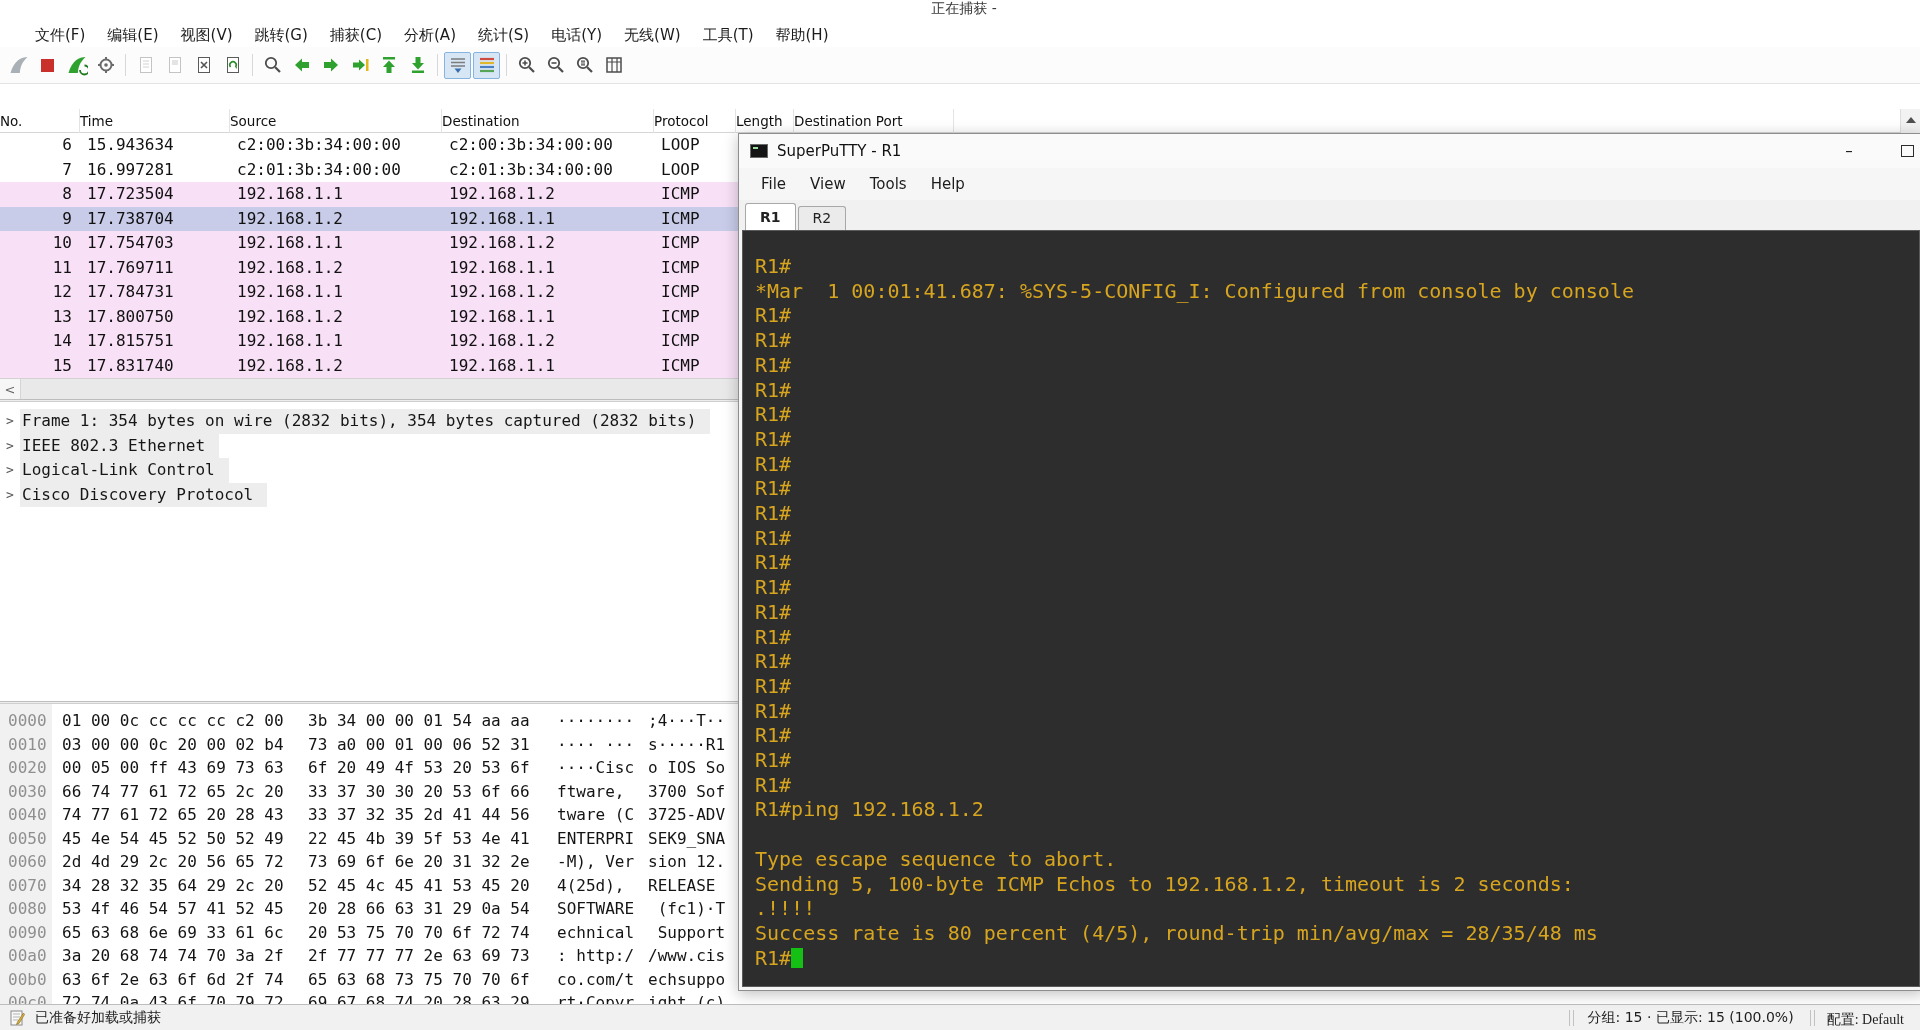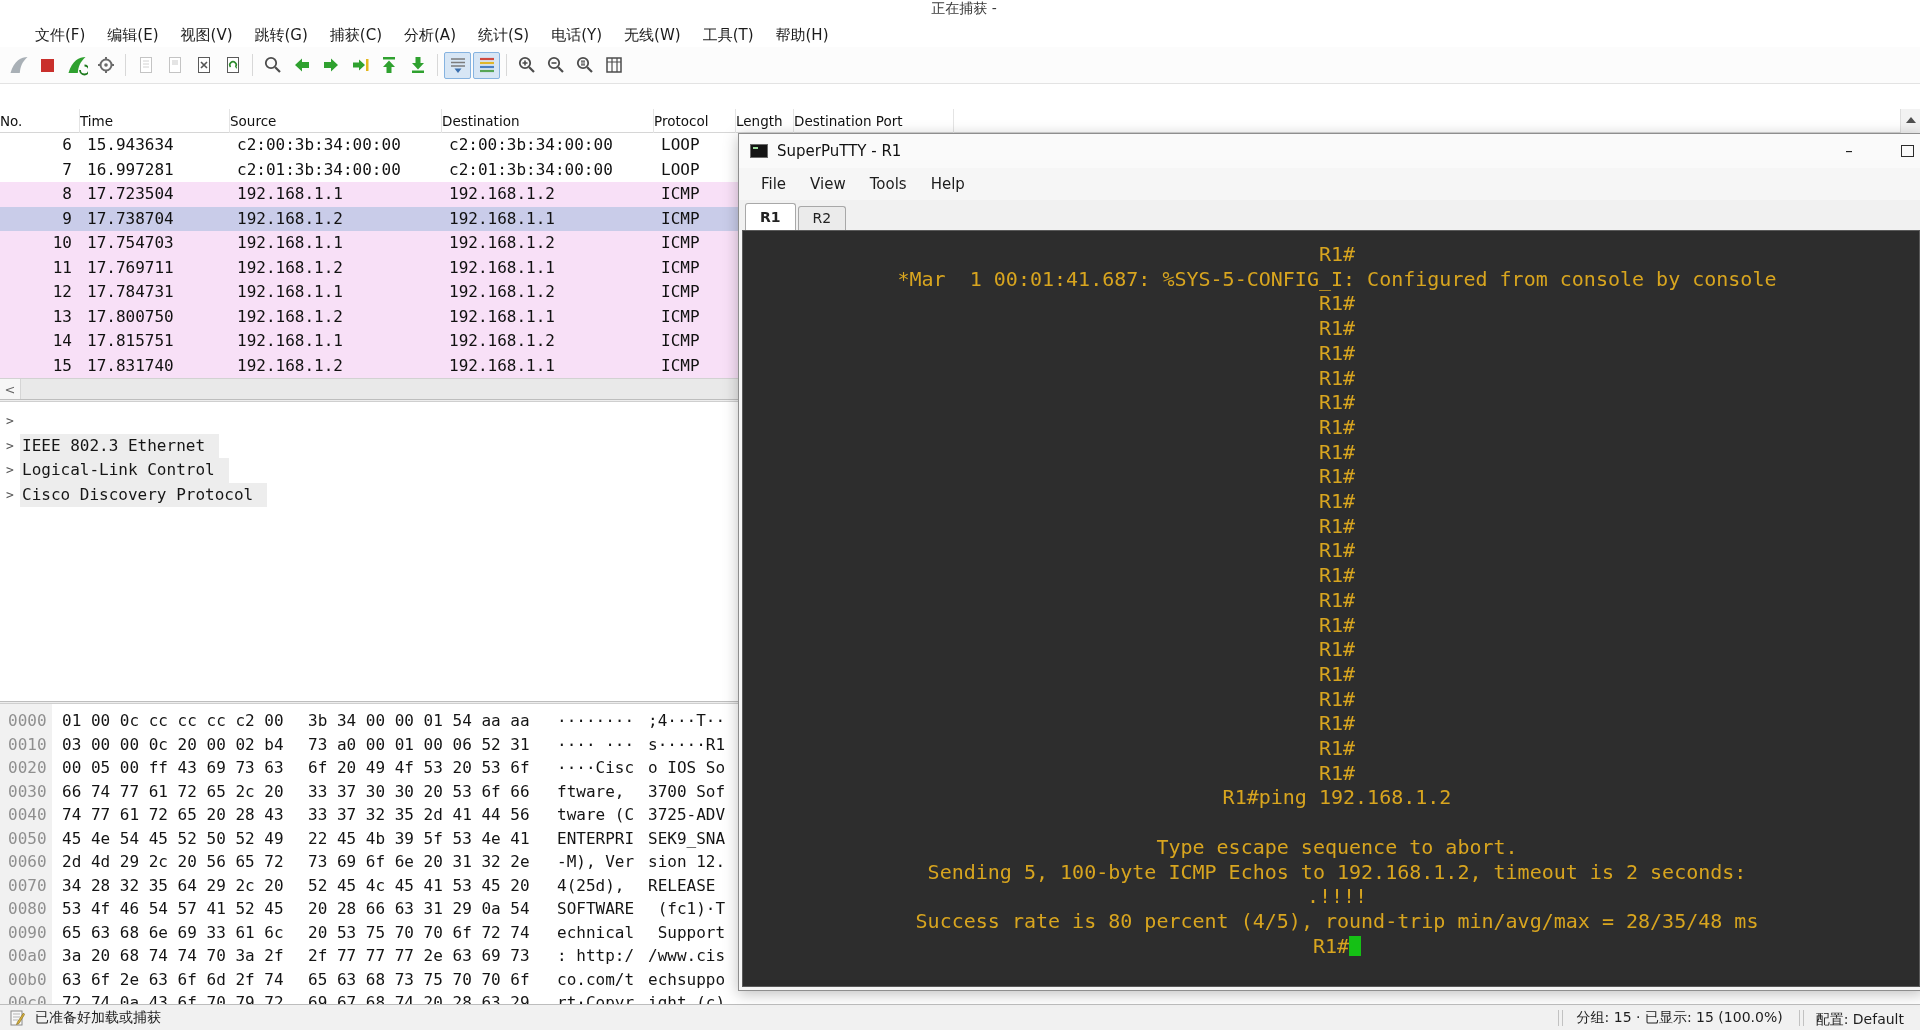--- a/index.html
+++ b/index.html
@@ -90,21 +90,21 @@
   .hx-h2 { margin-left:24px; width:222px; }
   .hx-a1 { margin-left:27px; width:78px; }
   .hx-a2 { margin-left:13px; }
 
   
   .statusbar { position:absolute; left:0; top:1004px; right:0; height:26px; background:#f1f1f1;
                border-top:1px solid #bdbdbd; display:flex; align-items:center; font-size:14px; color:#1d1d1d; }
   .sb-icon { margin:0 10px 0 10px; }
   .sb-sep { width:5px; height:16px; border-left:1px solid #c2c2c2; border-right:1px solid #c2c2c2; }
   .sb-packets { margin:0 16px 0 14px; }
-  .sb-profile { margin:4px 16px 0 12px; }
+  .sb-profile { margin:4px 16px 0 12px;font-family:Liberation Serif, serif; }
 
   
   #superputty { position:absolute; left:738px; top:133px; width:1186px; height:858px;
                 background:#f6f6f6; border:1px solid #8e8e8e; box-shadow:0 3px 14px rgba(0,0,0,.25); }
   .sp-title { position:absolute; left:0; top:0; right:0; height:34px; background:#fafafa;
               display:flex; align-items:center; }
   .sp-appicon { width:18px; height:14px; margin-left:11px; background:#141414; border:1px solid #6a6a6a;
                 position:relative; }
   .sp-appicon:before { content:""; position:absolute; left:2px; top:2px; width:5px; height:2px; background:#9fdf9f; }
   .sp-title-text { margin-left:9px; font-size:15px; color:#111; }
@@ -116,23 +116,23 @@
   .sp-menu { position:absolute; left:0; top:34px; right:0; height:32px; background:#f6f6f6;
              display:flex; align-items:center; font-size:15px; color:#1c1c1c; padding-left:10px; }
   .sp-menu-item { padding:0 12px; }
   .sp-tabs { position:absolute; left:0; top:66px; right:0; height:30px; background:#f1f1f1;
              display:flex; align-items:flex-end; padding-left:6px; }
   .sp-tab { height:24px; line-height:22px; padding:0 14px; font-size:14px; color:#222;
             background:#ebebeb; border:1px solid #a8a8a8; border-bottom:none;
             border-radius:3px 3px 0 0; margin-right:2px; }
   .sp-tab.active { height:27px; line-height:26px; background:#fff; font-weight:bold; z-index:2; }
   .sp-terminal { position:absolute; left:3px; right:3px; top:96px; bottom:3px; background:#2d2d2d;
-                 border:1px solid #5a5a5a; padding:11px 0 0 12px; overflow:hidden;
+                 border:1px solid #5a5a5a; padding:23px 0 0 12px; overflow:hidden;
                  font-family:"DejaVu Sans Mono", monospace; font-size:20px; line-height:24.7px;
-                 color:#d8a51f; white-space:pre;text-align:center; }
+                 color:#d8a51f; white-space:pre; }
   .term-cursor { display:inline-block; width:12px; height:20px; background:#15c015;
                  vertical-align:-3px; }
 </style>
 </head>
 <body>
 
 <div id="wireshark">
 
   <div class="titlebar">
     <svg class="ws-appicon" viewBox="0 0 16 16">
@@ -318,21 +318,21 @@
         <span class="tri-up"></span>
       </div>
   </div>
   <div class="pl-hscroll">
     <div class="hs-left">&lt;</div>
   </div>
 
   <div class="splitter s1"></div>
 
   <div class="details" id="details">
-      <div class="dt-row"><span class="dt-chev">&gt;</span></div>
+      <div class="dt-row"><span class="dt-chev">&gt;</span><span class="dt-text">Frame 1: 354 bytes on wire (2832 bits), 354 bytes captured (2832 bits)</span></div>
       <div class="dt-row"><span class="dt-chev">&gt;</span><span class="dt-text">IEEE 802.3 Ethernet</span></div>
       <div class="dt-row"><span class="dt-chev">&gt;</span><span class="dt-text">Logical-Link Control</span></div>
       <div class="dt-row"><span class="dt-chev">&gt;</span><span class="dt-text">Cisco Discovery Protocol</span></div>
     </div>
 
   <div class="splitter s2"></div>
 
   <div class="hexpane" id="hexpane">
     <div class="offset-strip"></div>
   <div class="hx-row"><span class="hx-off">0000</span><span class="hx-h1">01 00 0c cc cc cc c2 00</span><span class="hx-h2">3b 34 00 00 01 54 aa aa</span><span class="hx-a1">········</span><span class="hx-a2">;4···T··</span></div>

